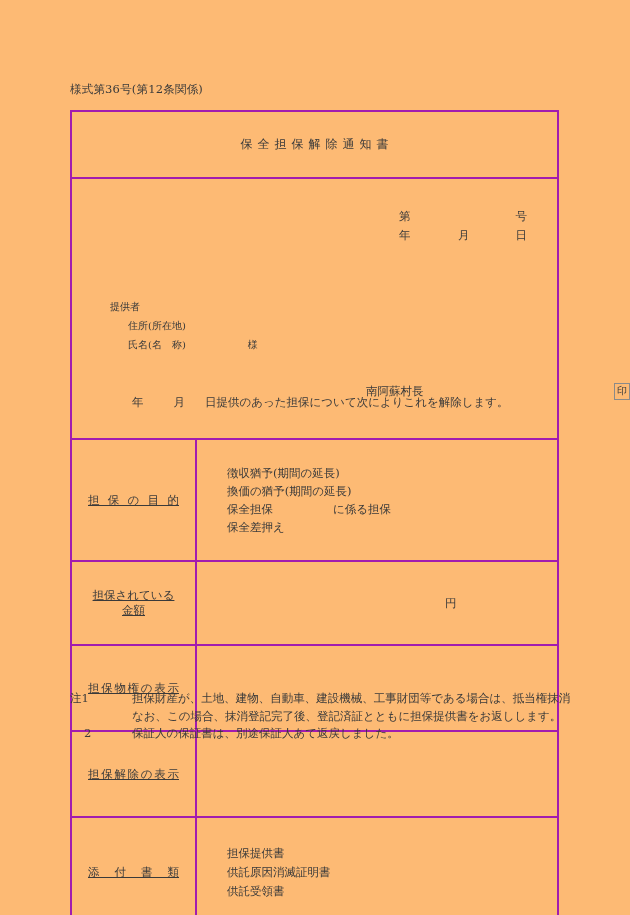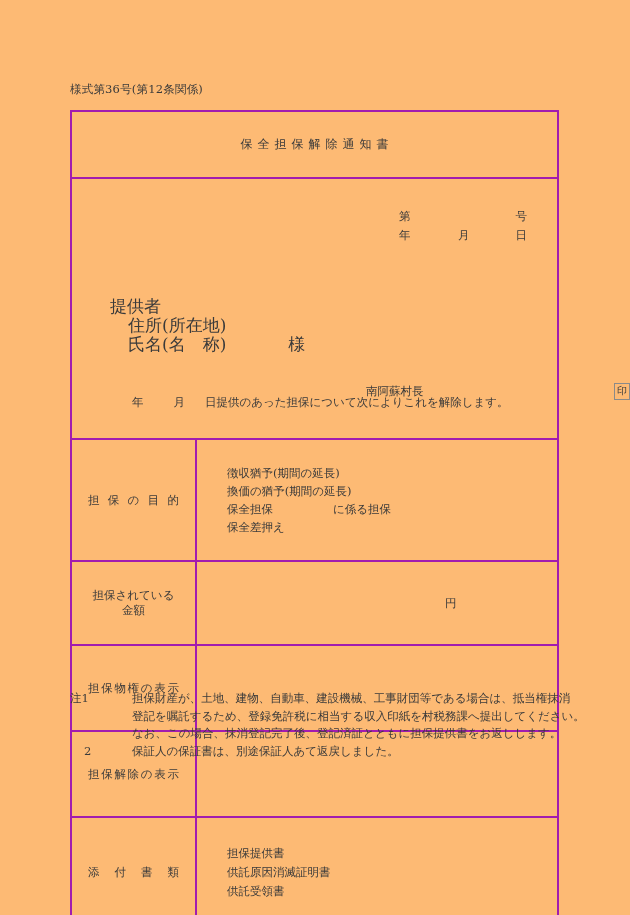--- a/index.html
+++ b/index.html
@@ -88,21 +88,21 @@
   }
   .doc-no .line span { display: inline-block; }
   .doc-no .dno-year { width: 34%; text-align: left; }
   .doc-no .dno-mid  { width: 33%; text-align: center; }
   .doc-no .dno-end  { width: 33%; text-align: right; }
 
   .provider-block {
     position: absolute;
     left: 22px;
     top: 102px;
-    font-size: 17px;
+    font-size: 10px;
     line-height: 19px;
   }
   .provider-title { padding-left: 0; }
   .provider-row {
     padding-left: 18px;
     white-space: nowrap;
   }
   .provider-row .name-label { display: inline-block; }
   .provider-row .honorific { display: inline-block; margin-left: 62px; }
 
@@ -134,20 +134,21 @@
     white-space: nowrap;
   }
   .statement .st-y { display: inline-block; }
   .statement .st-m { display: inline-block; margin-left: 30px; }
   .statement .st-d { display: inline-block; margin-left: 20px; }
 
   
   .label-cell {
     text-align: center;
     padding: 0 12px;
+    text-decoration: underline;
   }
   .label-spread {
     display: block;
     text-align: justify;
     text-align-last: justify;
     font-size: 11.5px;
   }
   .label-plain {
     display: block;
     text-align: center;
@@ -334,21 +335,20 @@
       </tr>
 
     </tbody>
   </table>
 
   <div class="notes">
     <div class="note">
       <span class="note-marker">注1</span>
       <span class="note-body">
         <span class="nline">担保財産が、土地、建物、自動車、建設機械、工事財団等である場合は、抵当権抹消</span>
-        <span class="nline sub">登記を嘱託するため、登録免許税に相当する収入印紙を村税務課へ提出してください。</span>
         <span class="nline sub">なお、この場合、抹消登記完了後、登記済証とともに担保提供書をお返しします。</span>
       </span>
     </div>
     <div class="note">
       <span class="note-marker indent">2</span>
       <span class="note-body">
         <span class="nline">保証人の保証書は、別途保証人あて返戻しました。</span>
       </span>
     </div>
   </div>

